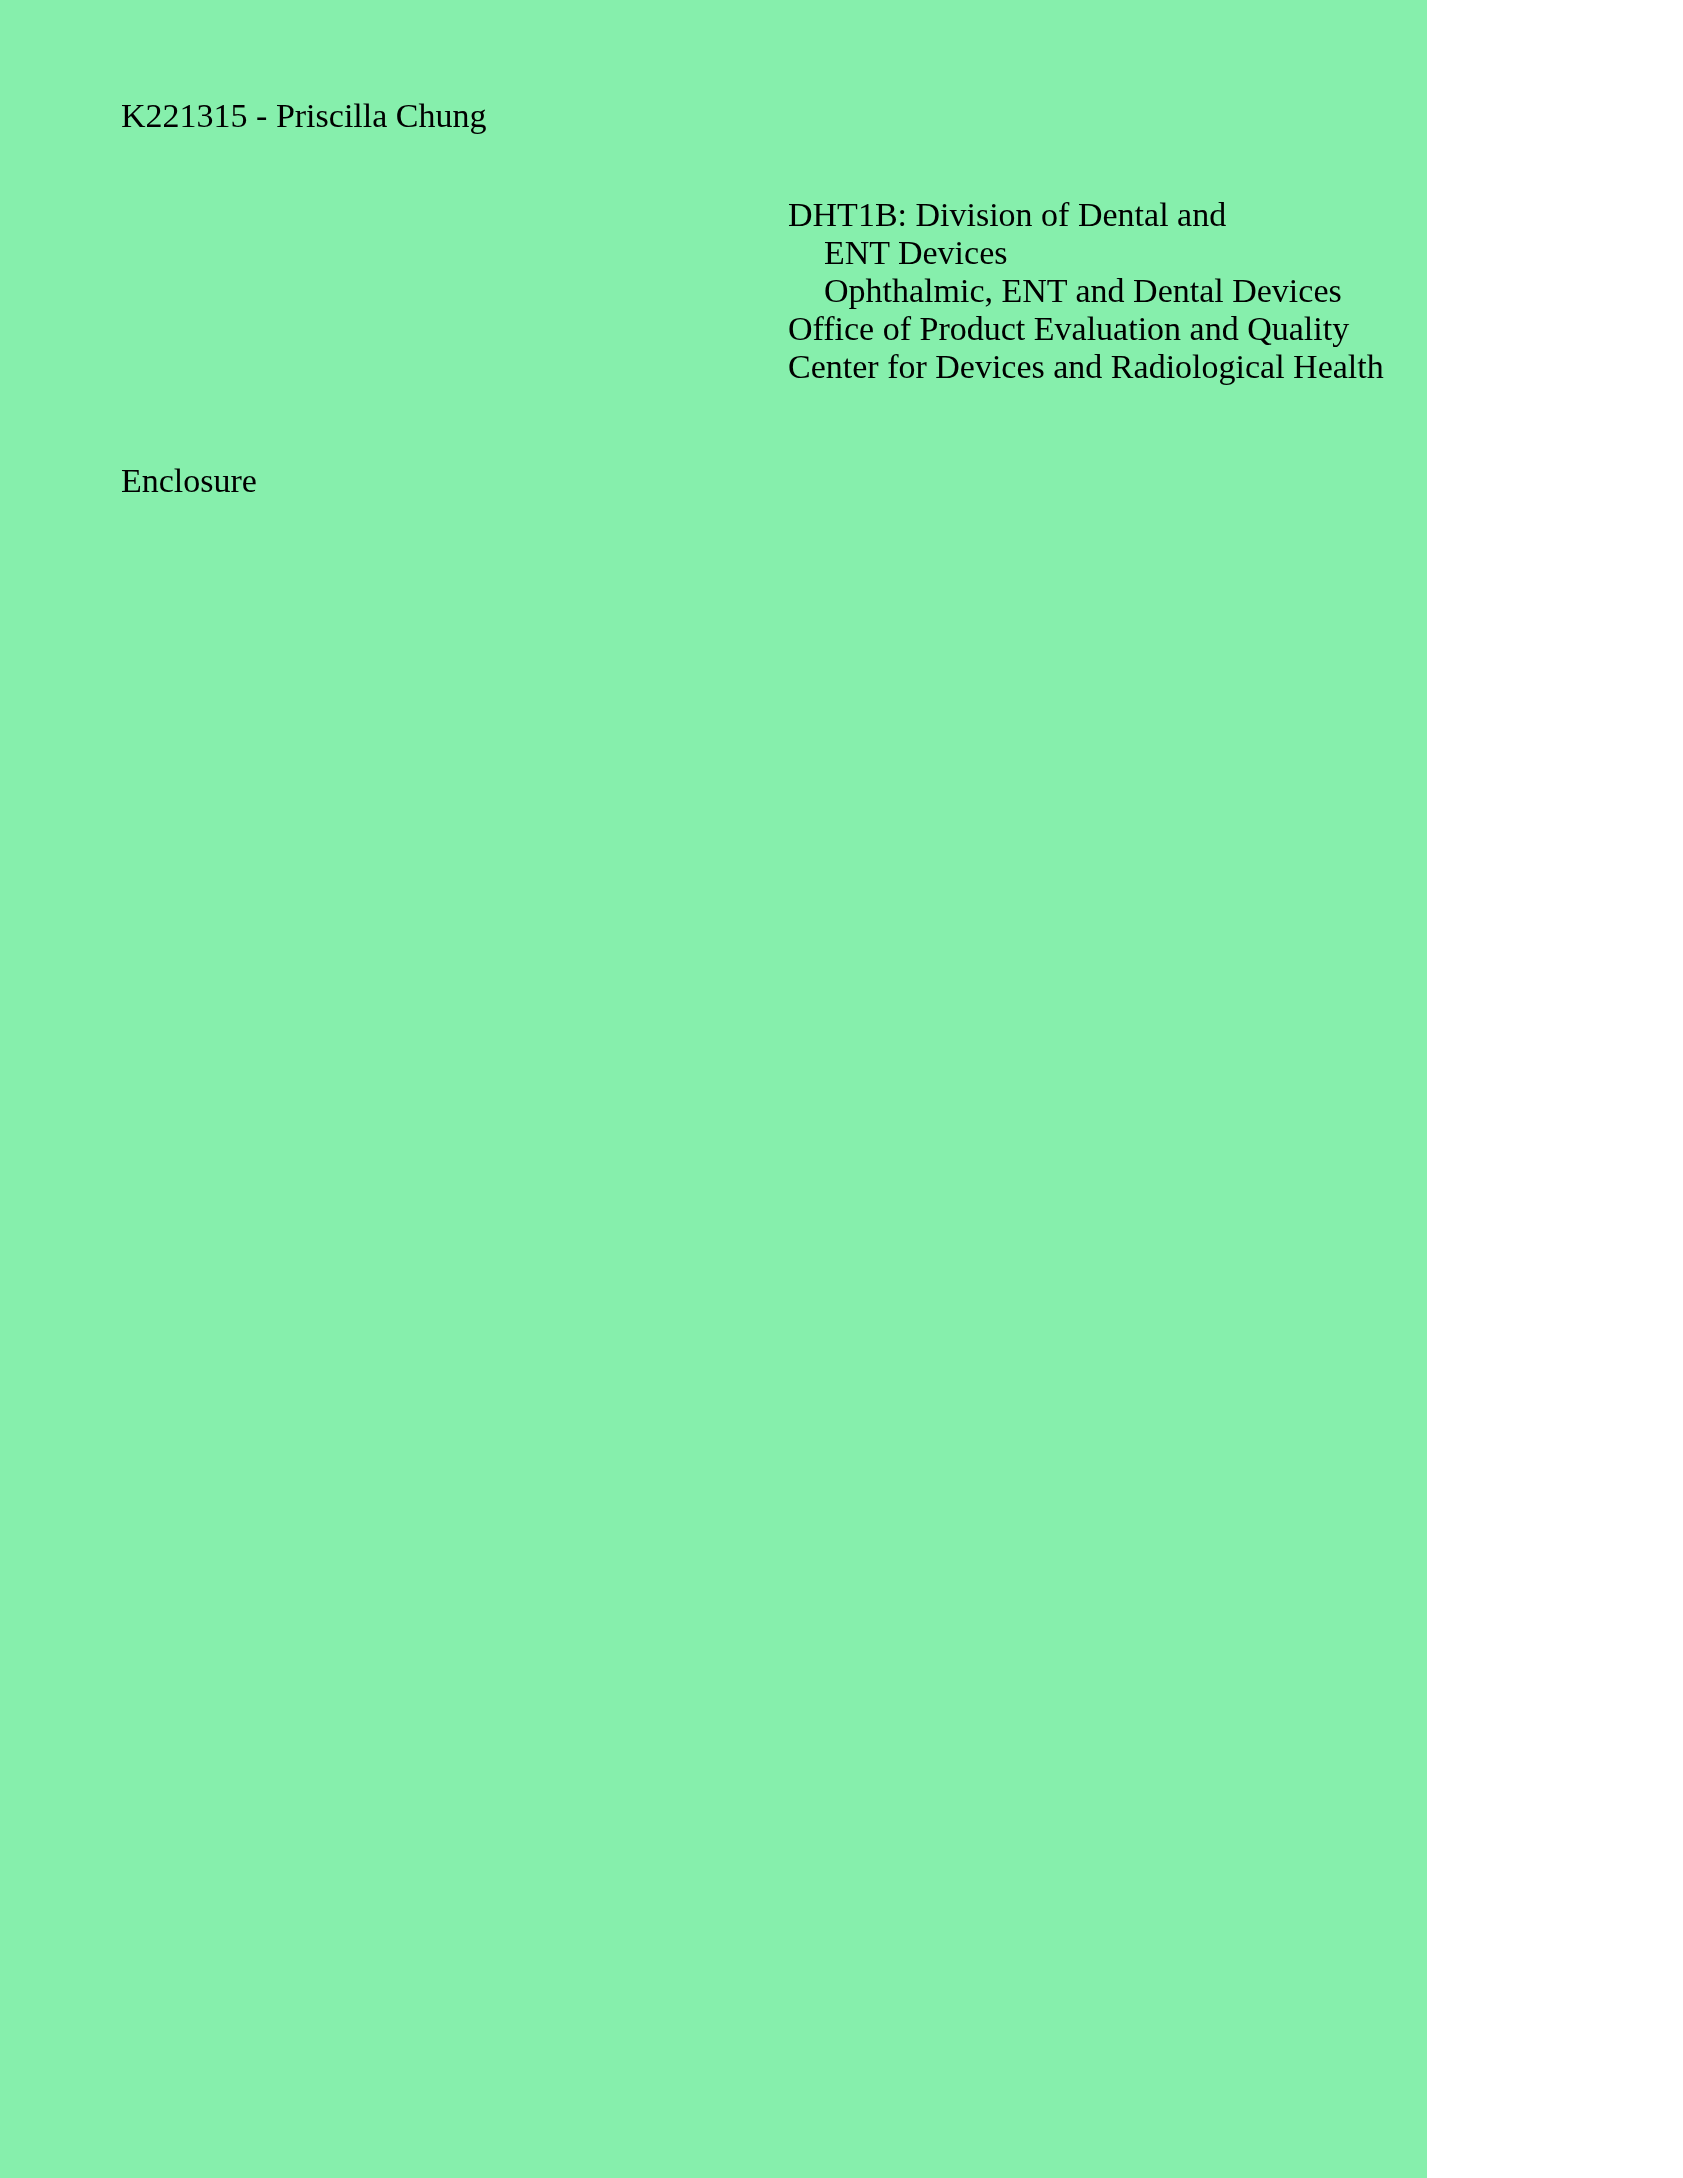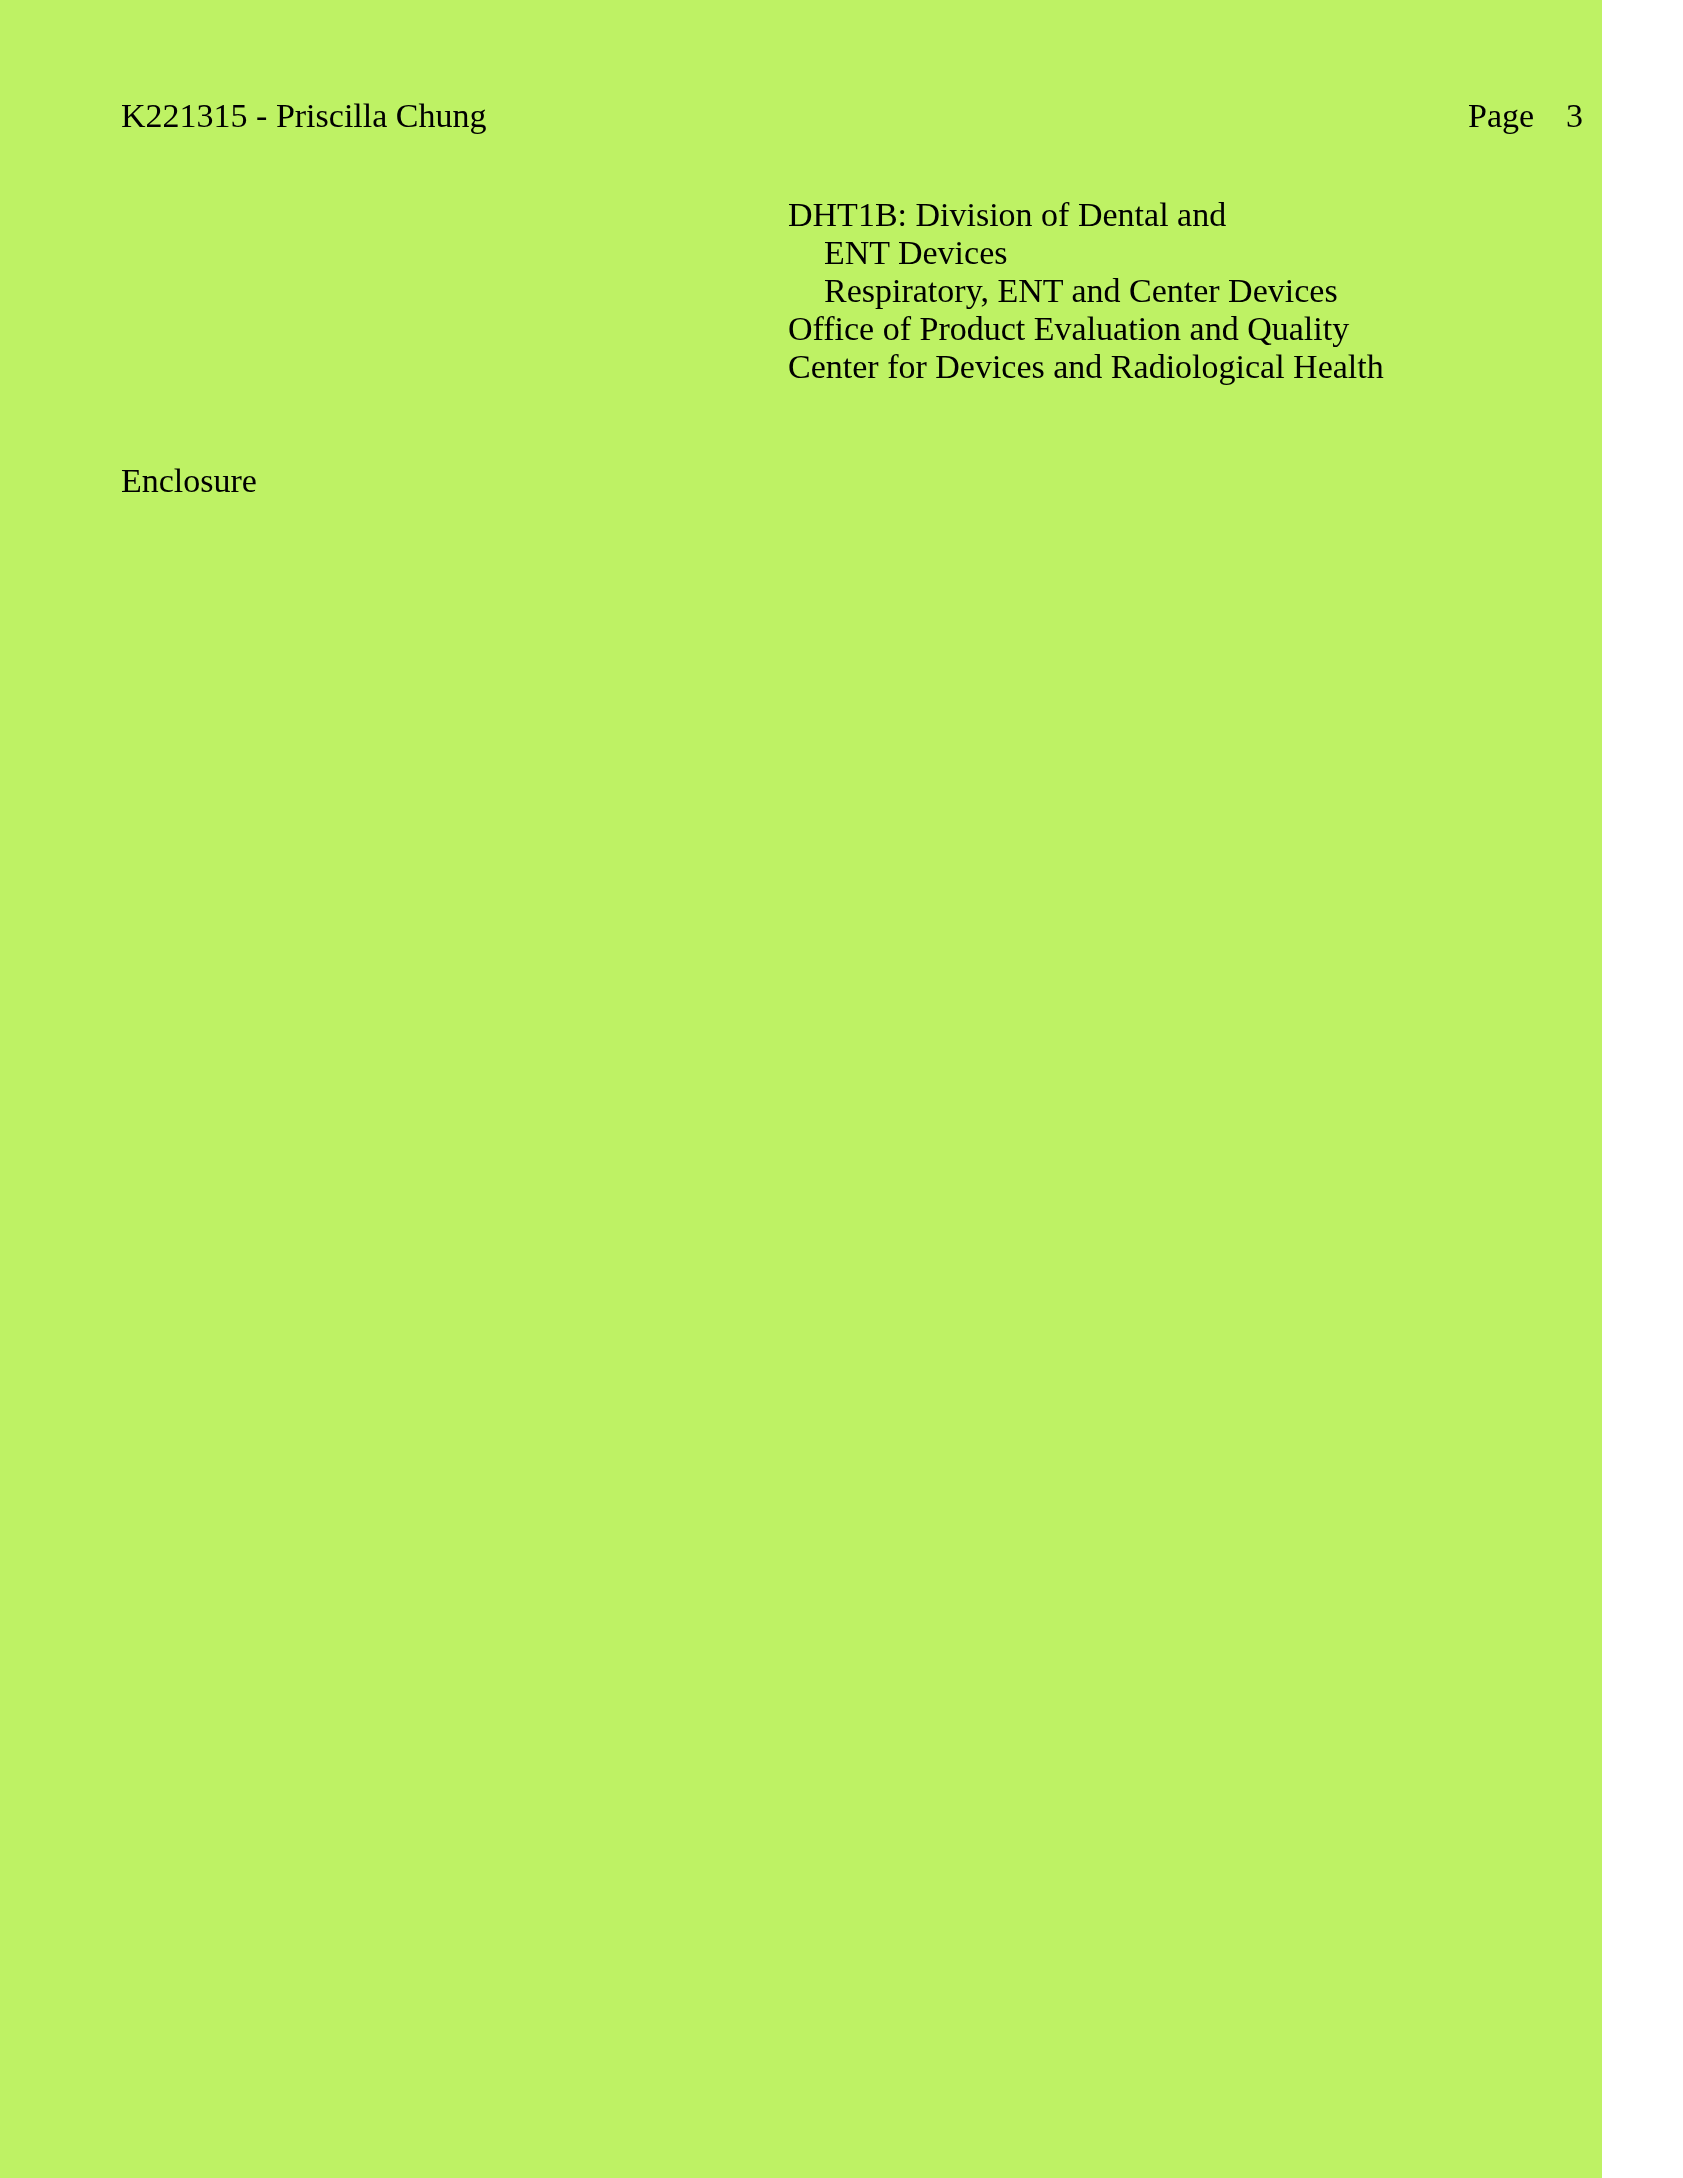--- a/index.html
+++ b/index.html
@@ -9,23 +9,23 @@
   body {
     width: 1683px;
     height: 2178px;
     background: #ffffff;
     font-family: "Liberation Serif", "DejaVu Serif", serif;
     color: #000000;
     -webkit-font-smoothing: antialiased;
   }
   .page {
     position: relative;
-    width: 1602px;
+    width: 1427px;
     height: 2178px;
-    background: #bef264;
+    background: #86efac;
     overflow: hidden;
   }
   .doc-text {
     font-size: 34px;
     line-height: 38px;
     white-space: nowrap;
   }
   .header-ref {
     position: absolute;
     left: 121px;
@@ -62,21 +62,21 @@
   <div class="doc-text header-ref">K221315 - Priscilla Chung</div>
 
   <div class="doc-text page-indicator">
     <span>Page</span>
     <span>3</span>
   </div>
 
   <div class="doc-text sig-block">
     <div class="sig-line">DHT1B: Division of Dental and</div>
     <div class="sig-line indent">ENT Devices</div>
-    <div class="sig-line indent">Respiratory, ENT and Center Devices</div>
+    <div class="sig-line indent">Ophthalmic, ENT and Dental Devices</div>
     <div class="sig-line">Office of Product Evaluation and Quality</div>
     <div class="sig-line">Center for Devices and Radiological Health</div>
   </div>
 
   <div class="doc-text enclosure">Enclosure</div>
 
 </div>
 
 
 </body></html>

